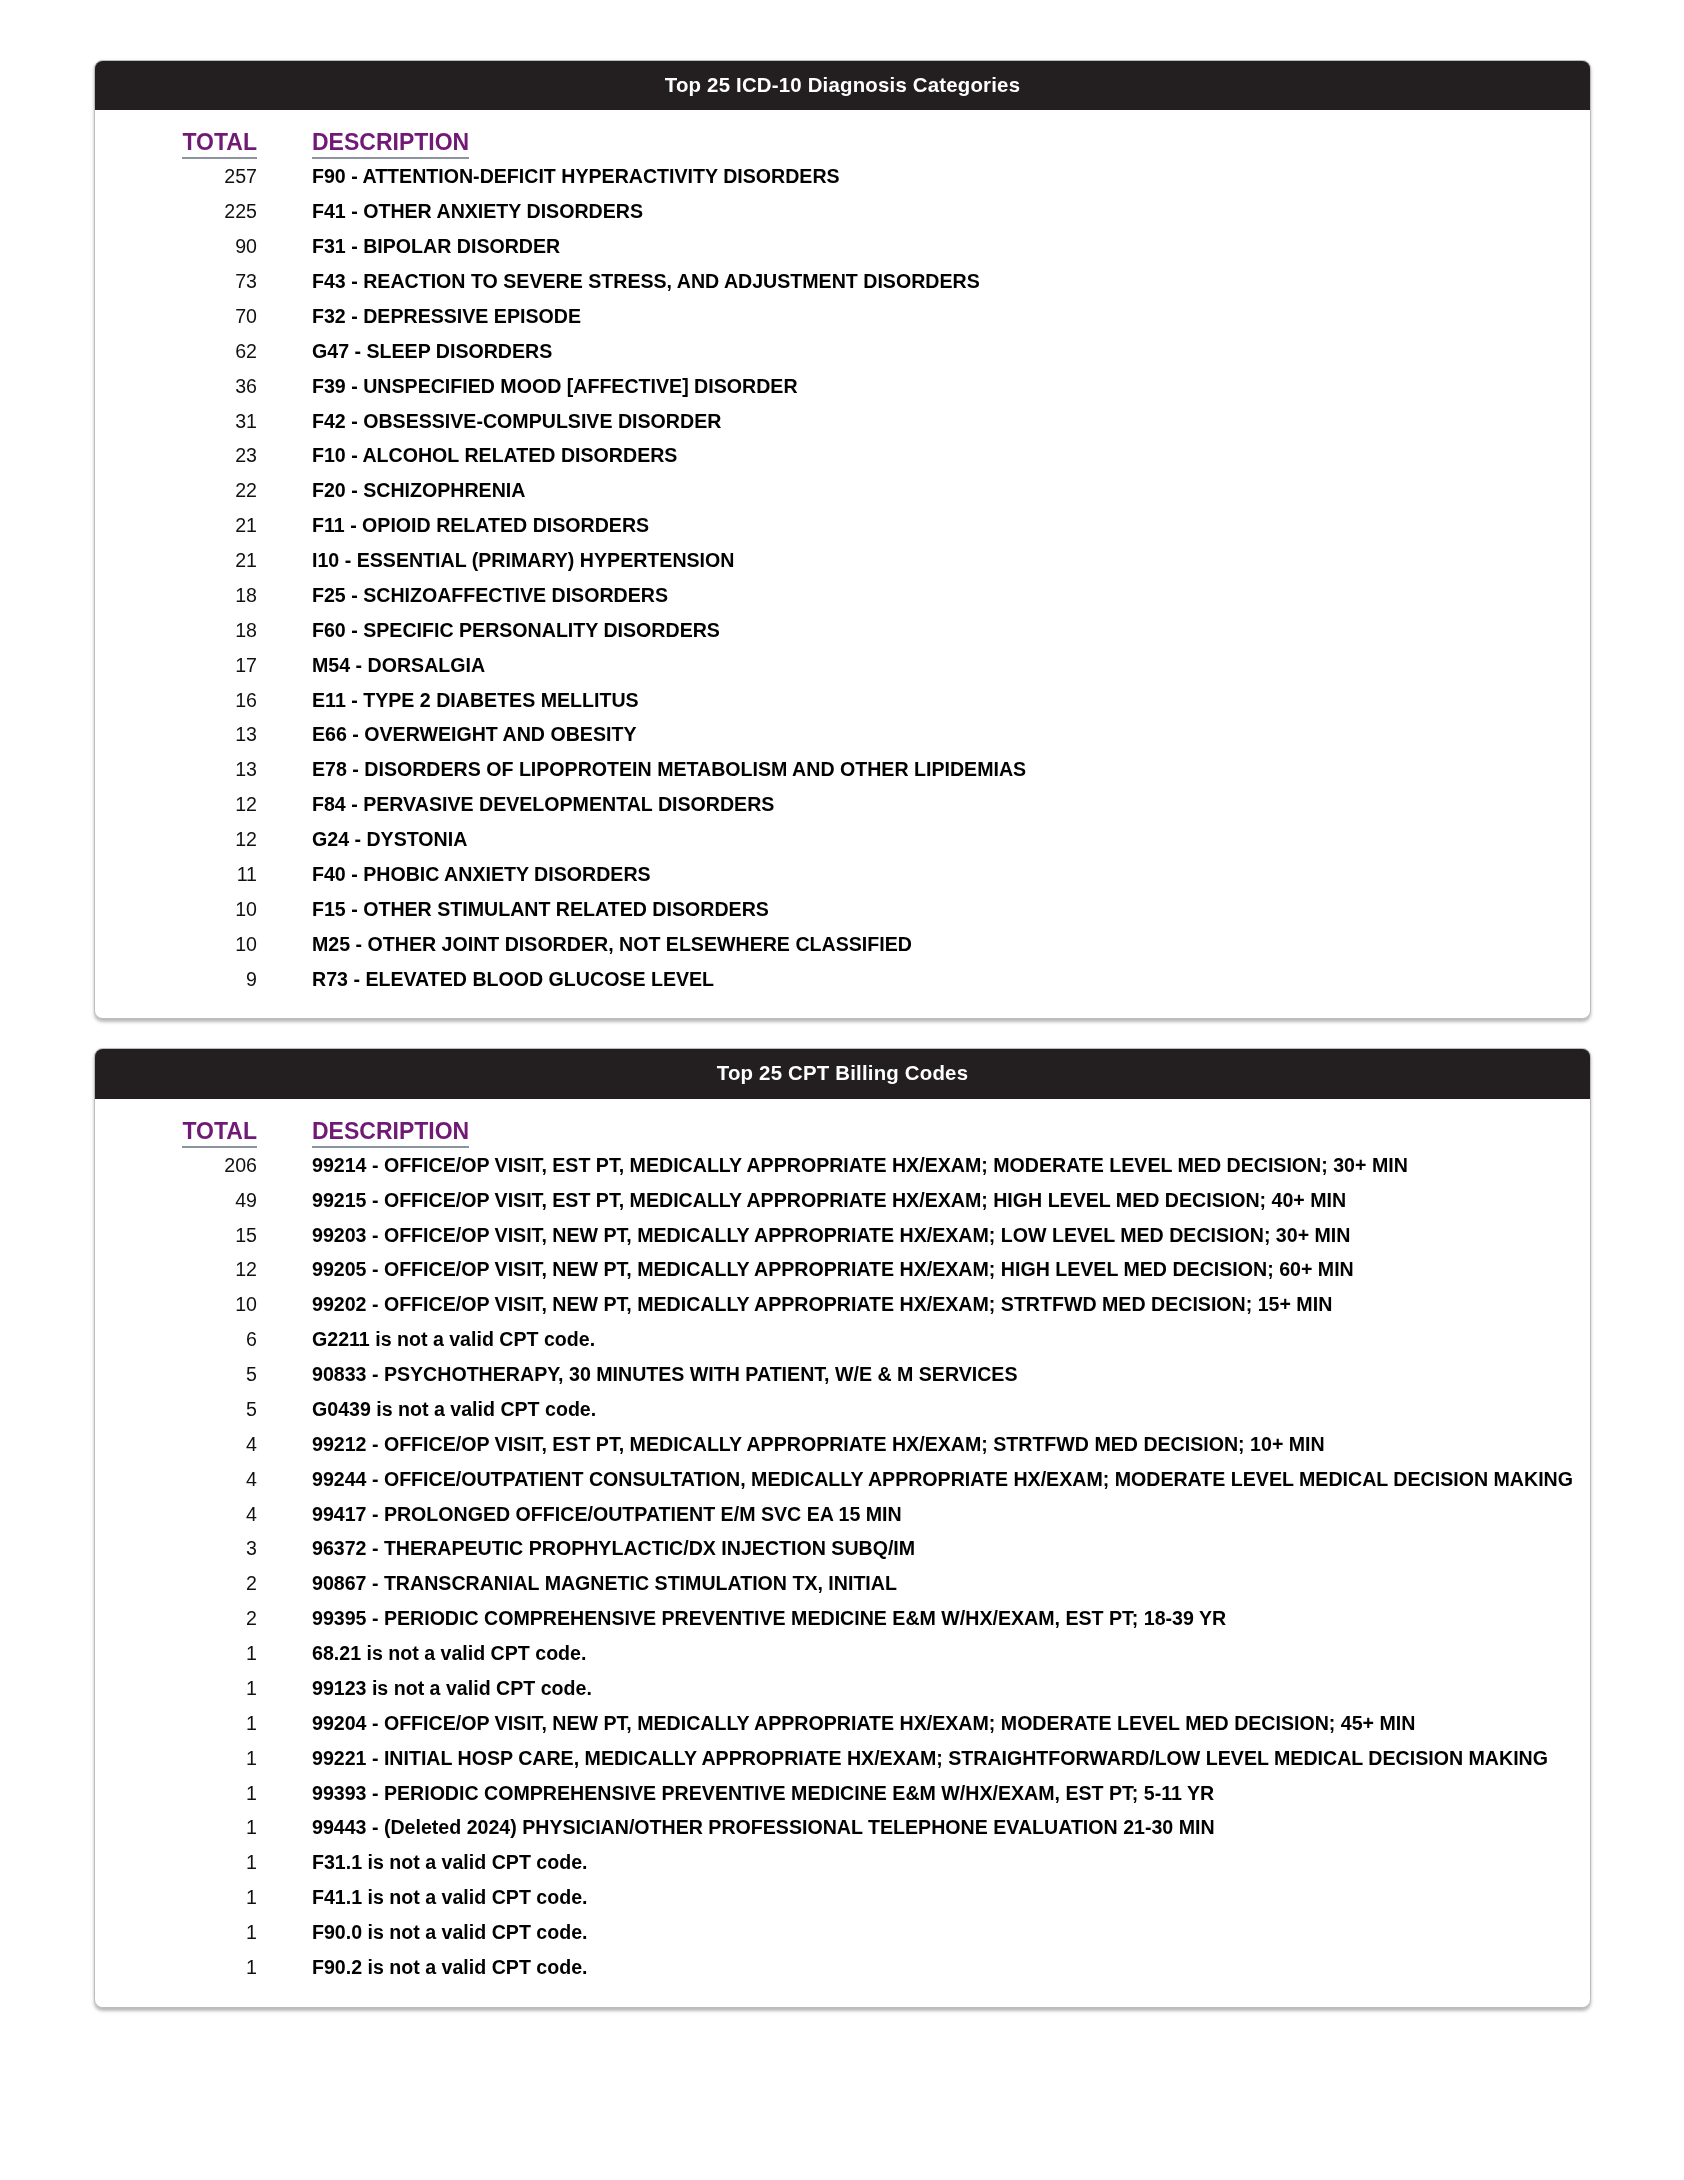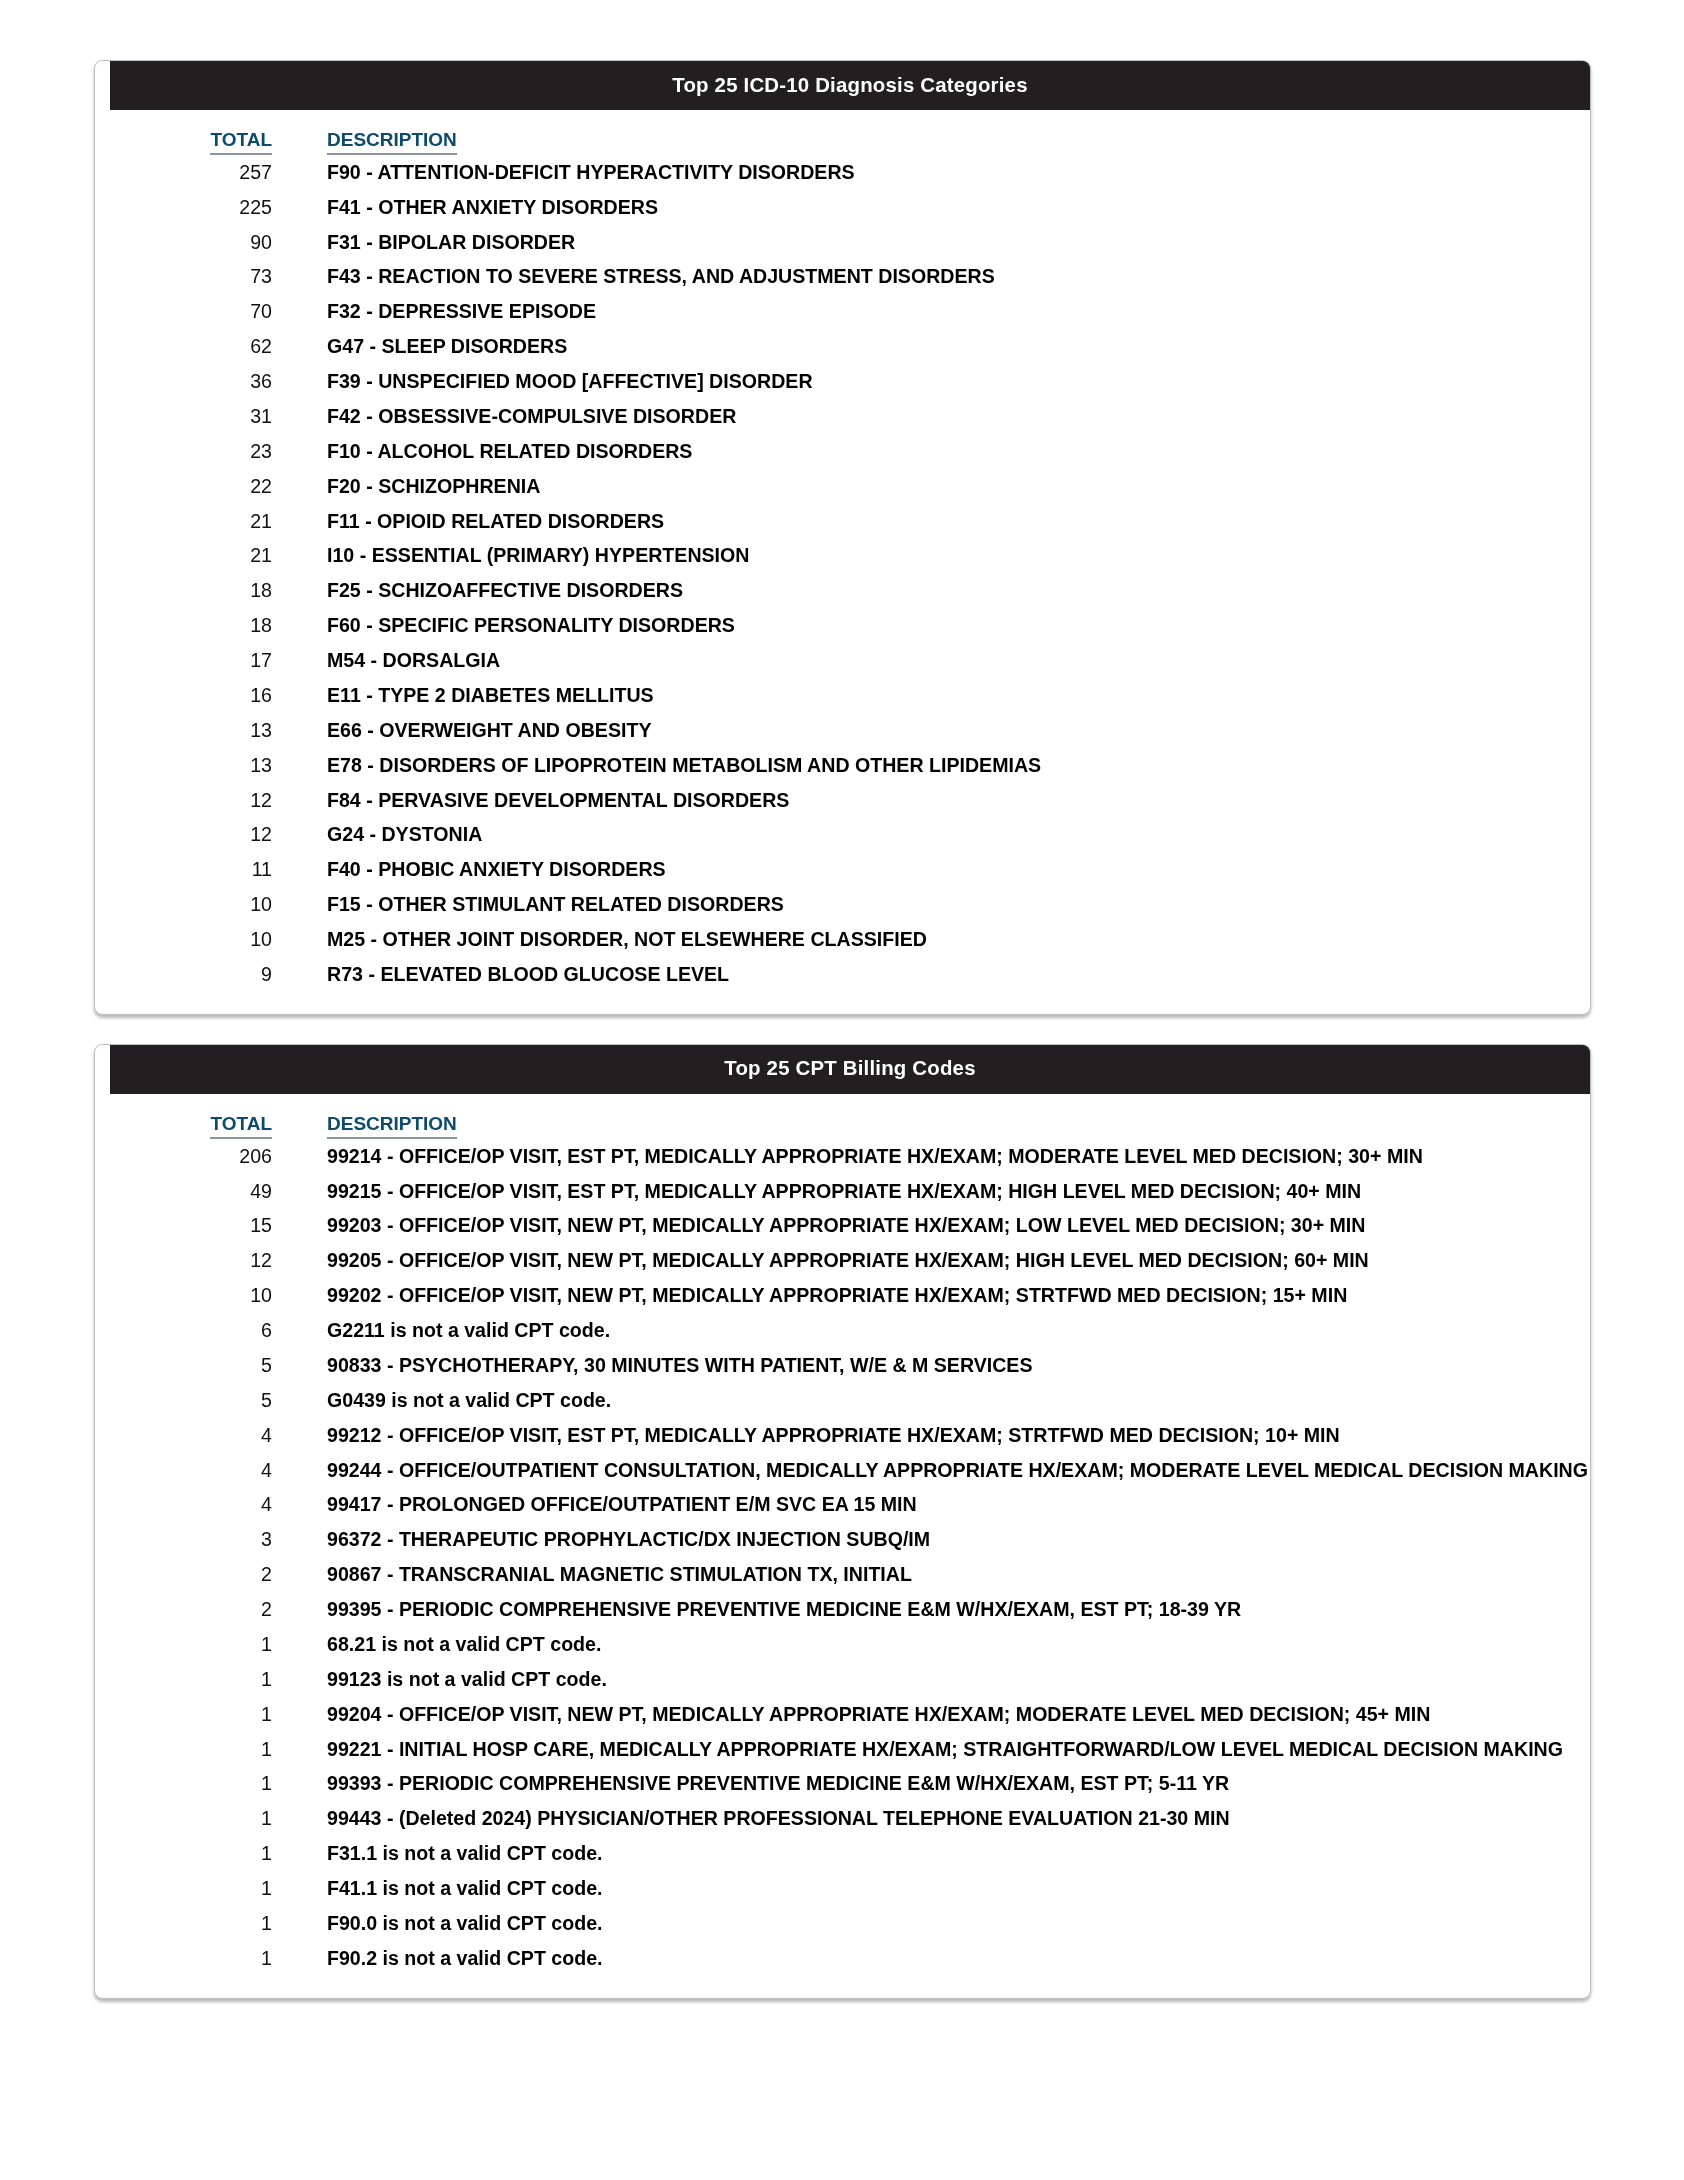--- a/index.html
+++ b/index.html
@@ -20,21 +20,20 @@
   }
 
   
   .panel {
     border: 1.7px solid #b9bdc2;
     border-radius: 8.5px;
     background: #ffffff;
     box-shadow: 0 2.6px 3.4px rgba(0,0,0,0.28);
     overflow: hidden;
     margin-bottom: 29px;
-    padding-left: 15px;
   }
 
   .panel-header {
     background: #231f20;
     color: #ffffff;
     font-size: 20.4px;
     font-weight: bold;
     text-align: center;
     padding: 13.6px 8.5px 15.3px 8.5px;
     letter-spacing: 0.2px;
@@ -55,22 +54,22 @@
   table.codes col.c-pad   { width: 55px; }
   table.codes col.c-desc  { width: auto; }
 
   table.codes th,
   table.codes td {
     padding: 0;
     vertical-align: baseline;
   }
 
   th.th-total, th.th-desc {
-    color: #0c4a6e;
-    font-size: 19px;
+    color: #701a75;
+    font-size: 23px;
     font-weight: bold;
     padding-bottom: 10.2px;
     line-height: 1.15;
   }
   th.th-total {
     text-align: right;
     padding-right: 24px;
   }
   th.th-desc {
     text-align: left;

